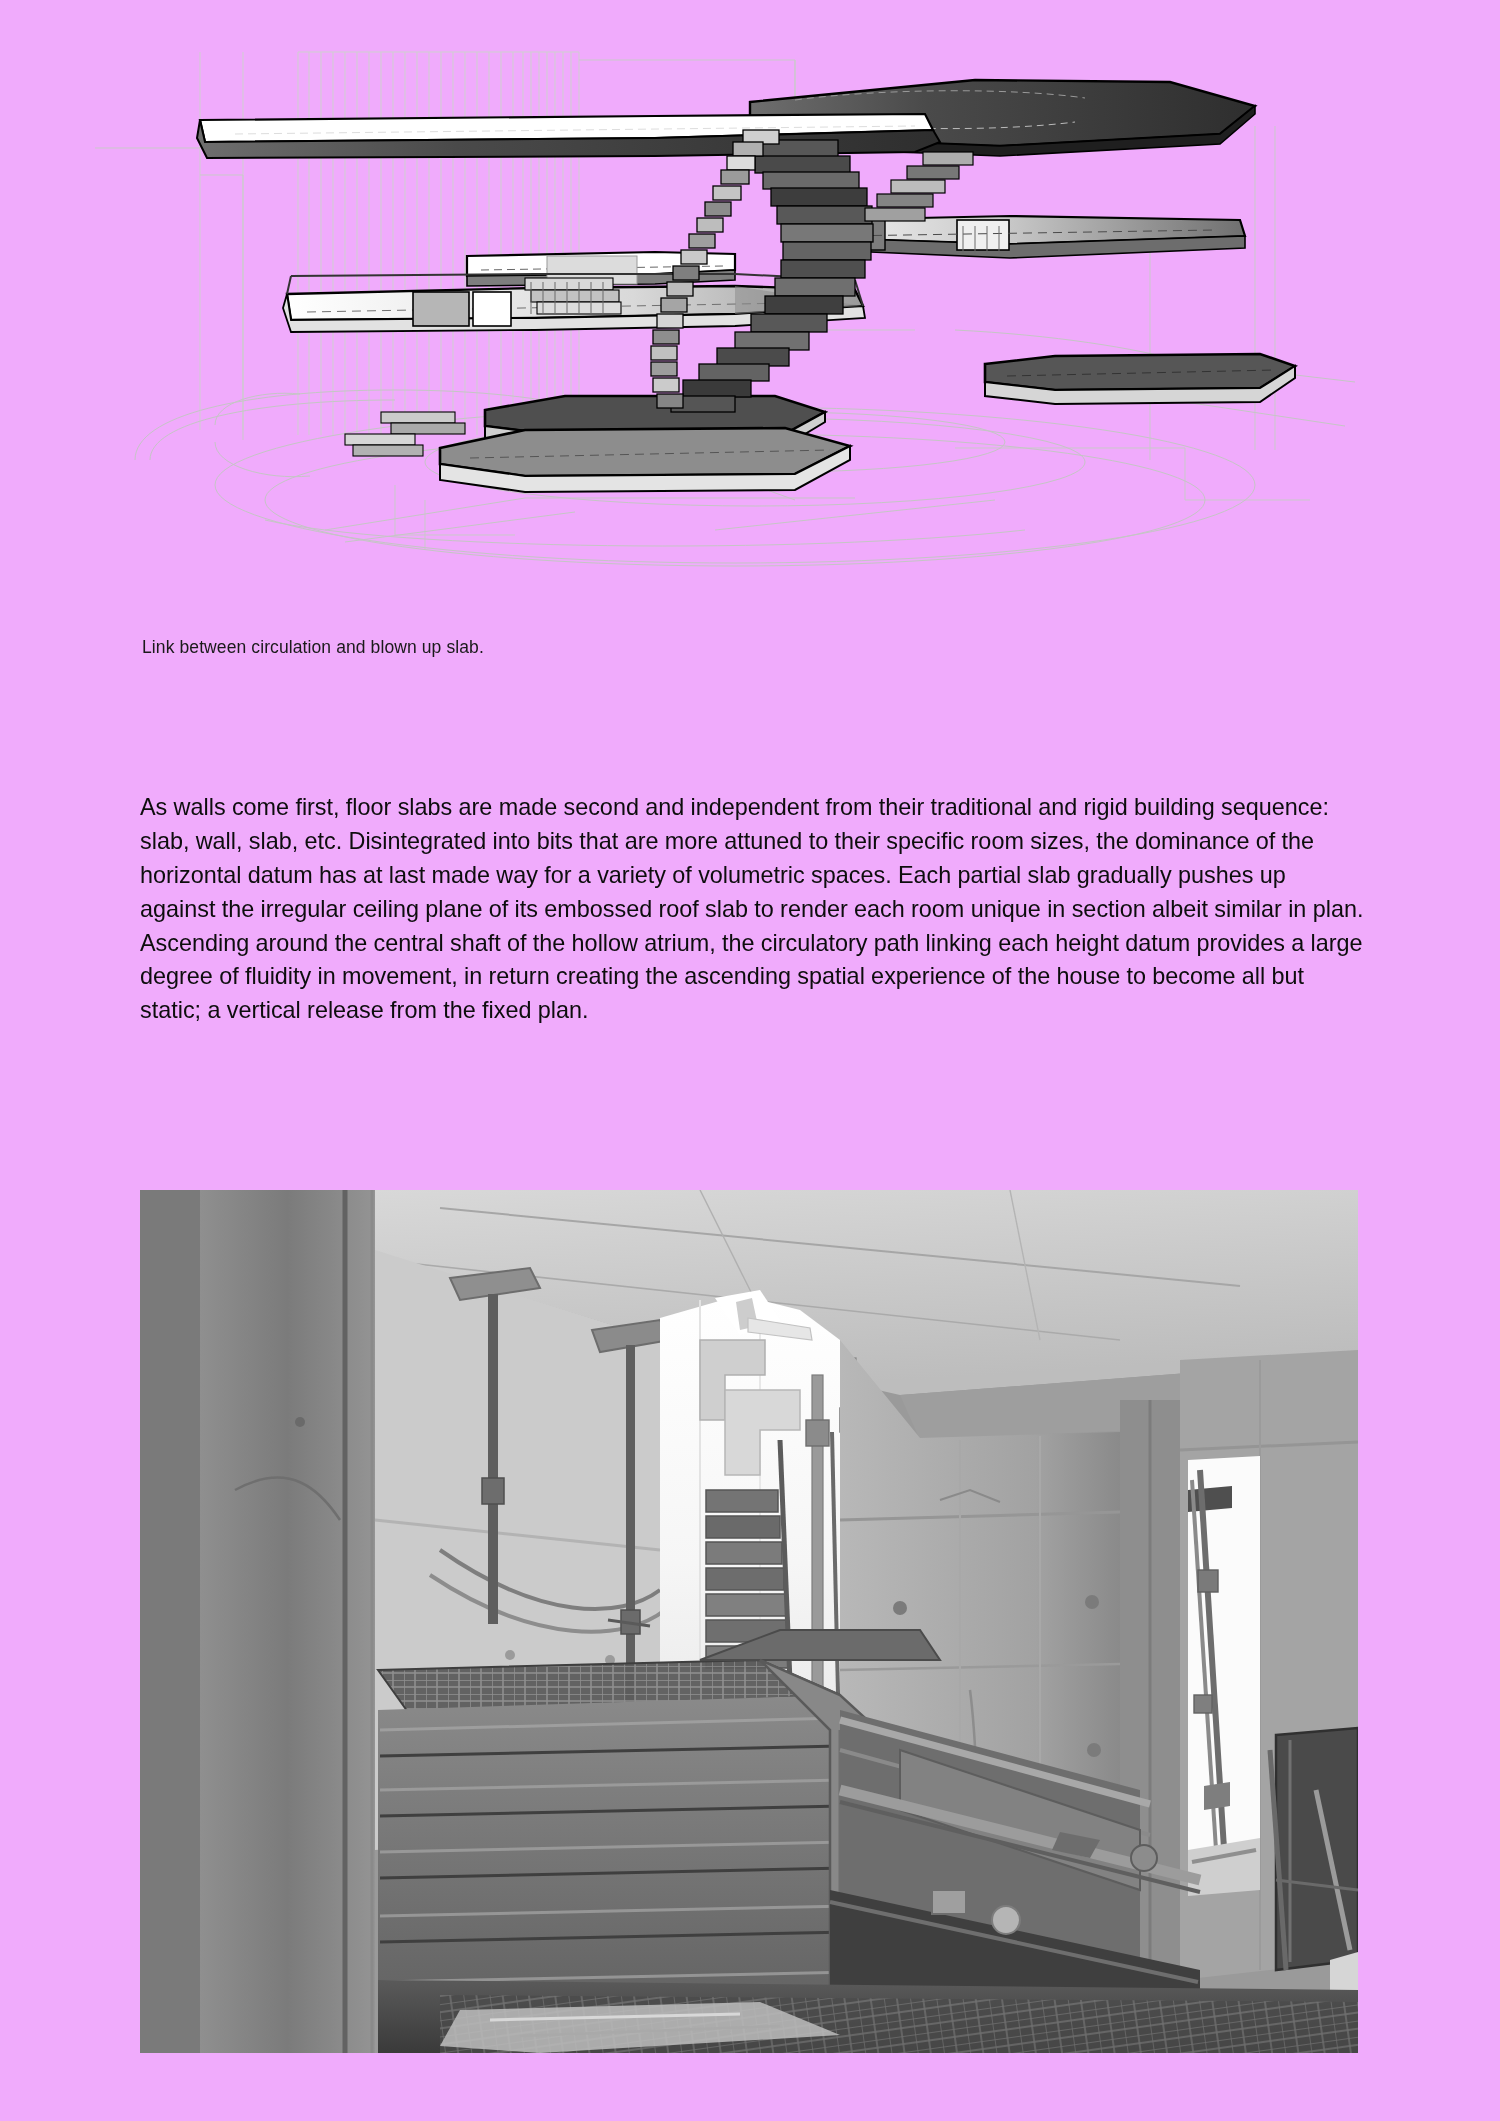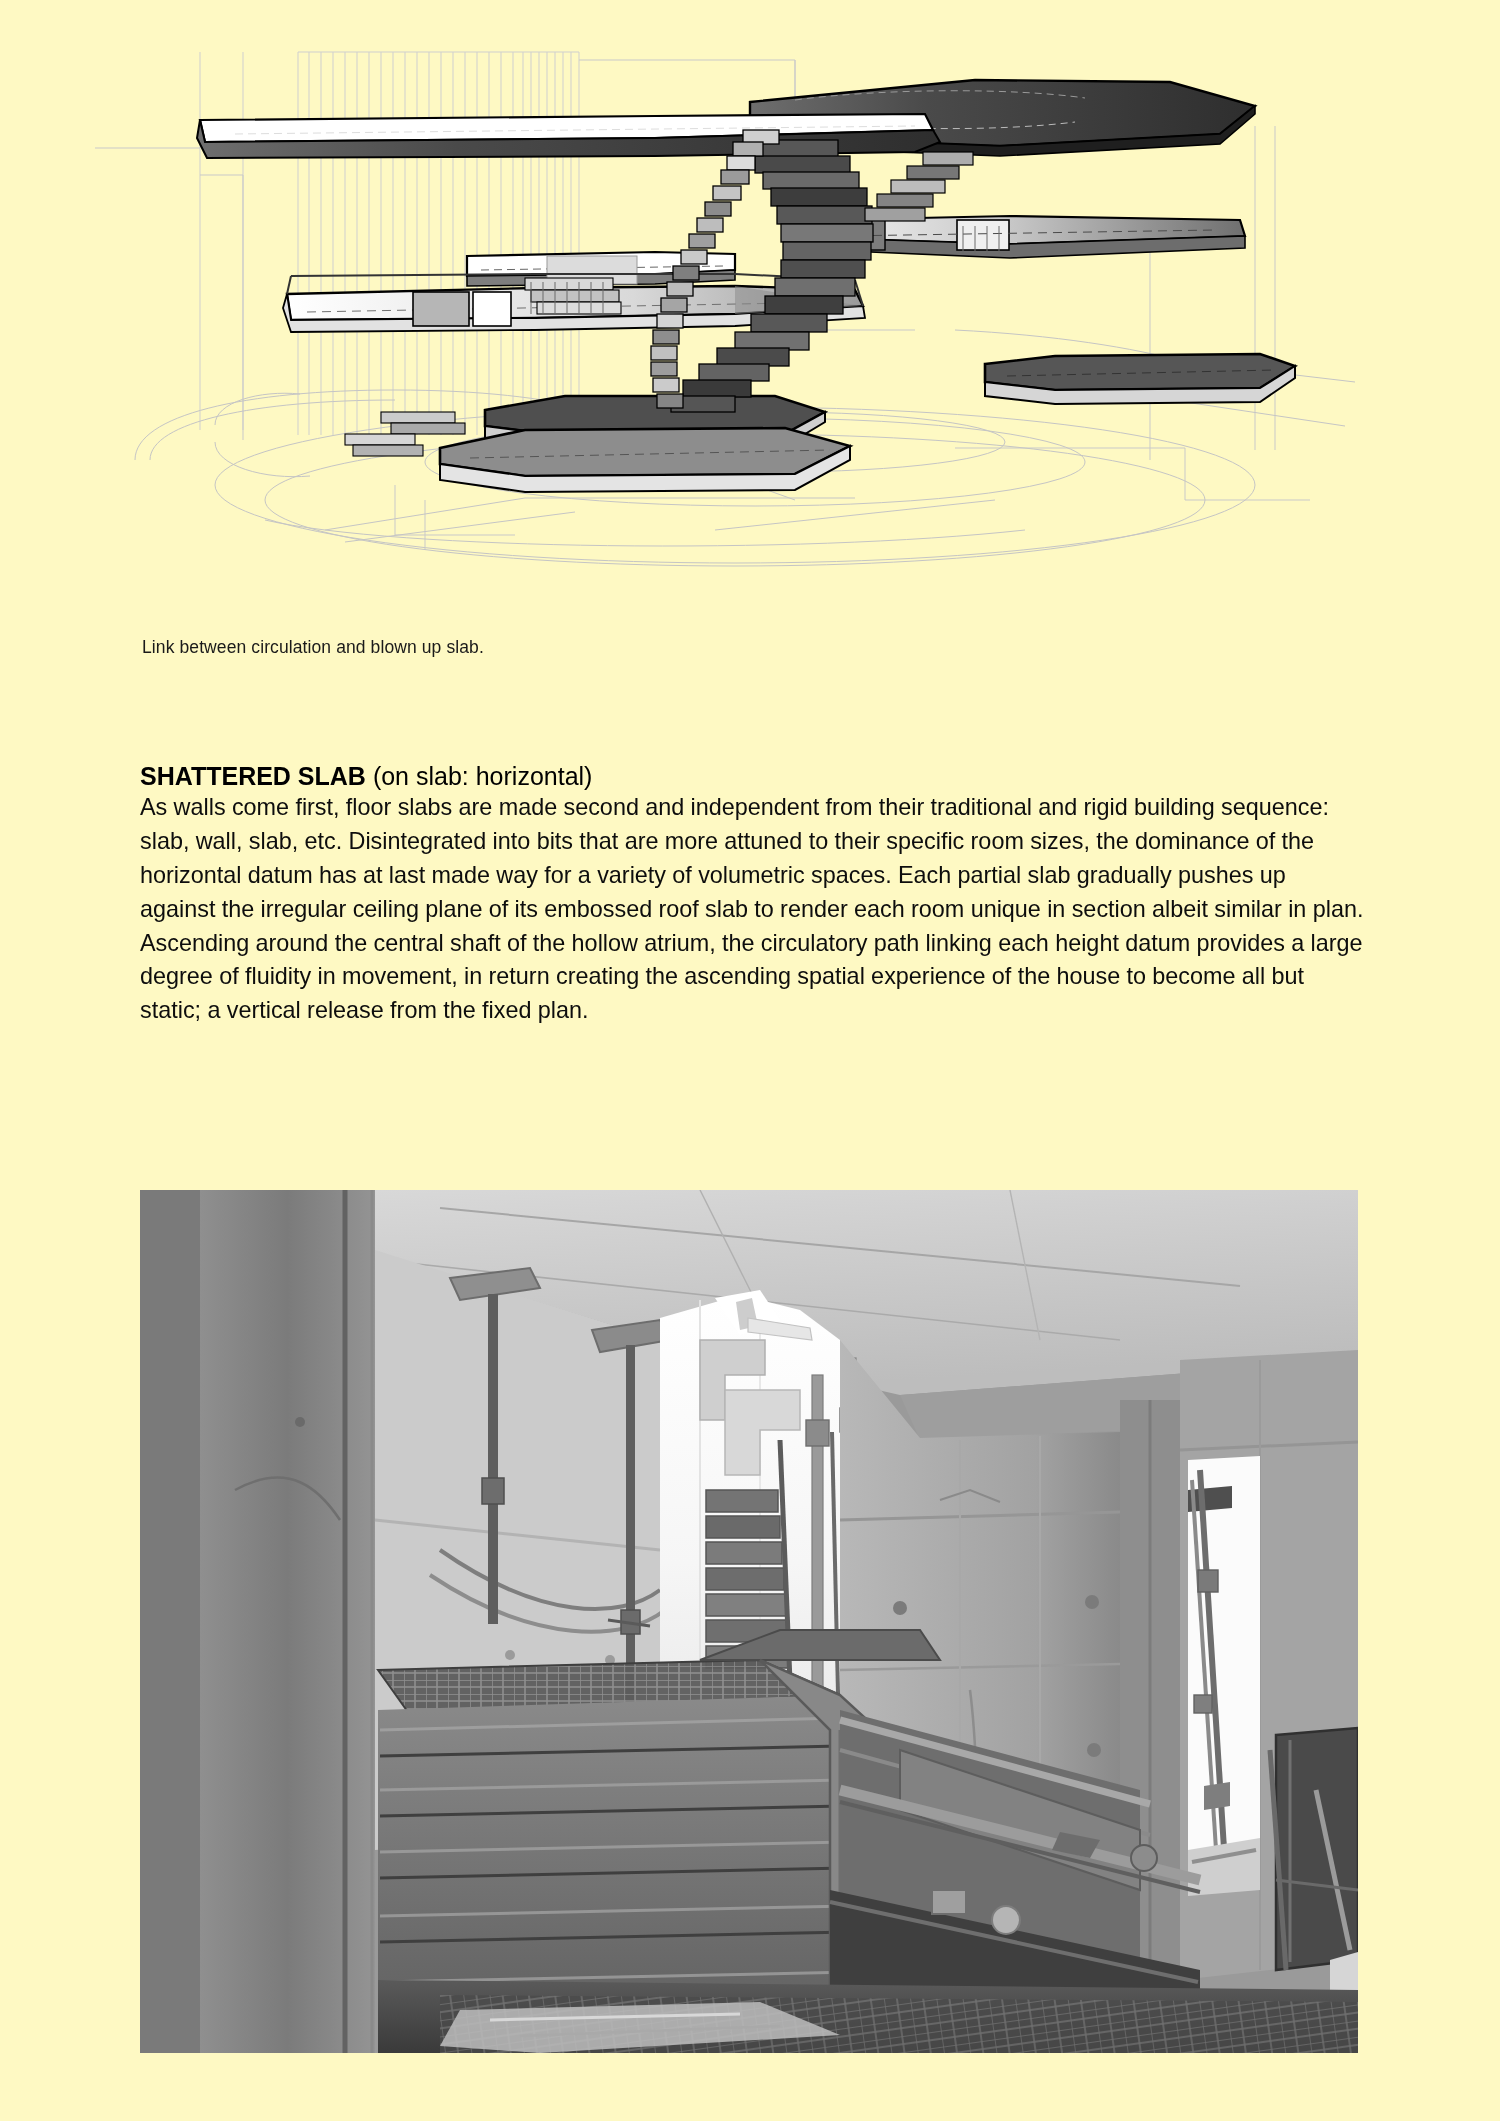--- a/index.html
+++ b/index.html
@@ -13,21 +13,21 @@
     position: relative;
     font-family: "Liberation Sans", sans-serif;
     color: #111111;
     overflow: hidden;
   }
 
   
   .page {
     position: absolute;
     inset: 0;
-    background: #fef9c3;
+    background: #f0abfc;
   }
 
   
   .diagram-figure {
     position: absolute;
     left: 95px;
     top: 30px;
     width: 1320px;
     height: 580px;
   }
@@ -311,23 +311,20 @@
 
       <g stroke="#6b6b6b" stroke-width="1">
         <path d="M436 252 L436 284 M448 252 L448 284 M460 252 L460 284 M472 252 L472 284 M484 252 L484 284 M496 252 L496 284 M508 252 L508 284"></path>
         <path d="M868 196 L868 224 M880 196 L880 224 M892 196 L892 224 M904 196 L904 224"></path>
       </g>
     </svg>
   </div>
 
   <div class="figure-caption">Link between circulation and blown up slab.</div>
 
-  <h2 class="section-heading">
-    <span class="kw">SHATTERED SLAB</span><span class="sub"> (on slab: horizontal)</span>
-  </h2>
 
   <p class="body-paragraph">As walls come first, floor slabs are made second and independent from their traditional and rigid building sequence: slab, wall, slab, etc. Disintegrated into bits that are more attuned to their specific room sizes, the dominance of the horizontal datum has at last made way for a variety of volumetric spaces. Each partial slab gradually pushes up against the irregular ceiling plane of its embossed roof slab to render each room unique in section albeit similar in plan. Ascending around the central shaft of the hollow atrium, the circulatory path linking each height datum provides a large degree of fluidity in movement, in return creating the ascending spatial experience of the house to become all but static; a vertical release from the fixed plan.</p>
 
   <div class="photo-figure">
     <svg viewBox="0 0 1218 863" preserveAspectRatio="none">
       <defs>
         <linearGradient id="pCeil" x1="0" y1="0" x2="0.3" y2="1">
           <stop offset="0" stop-color="#d8d8d8"></stop>
           <stop offset="1" stop-color="#bdbdbd"></stop>
         </linearGradient>

